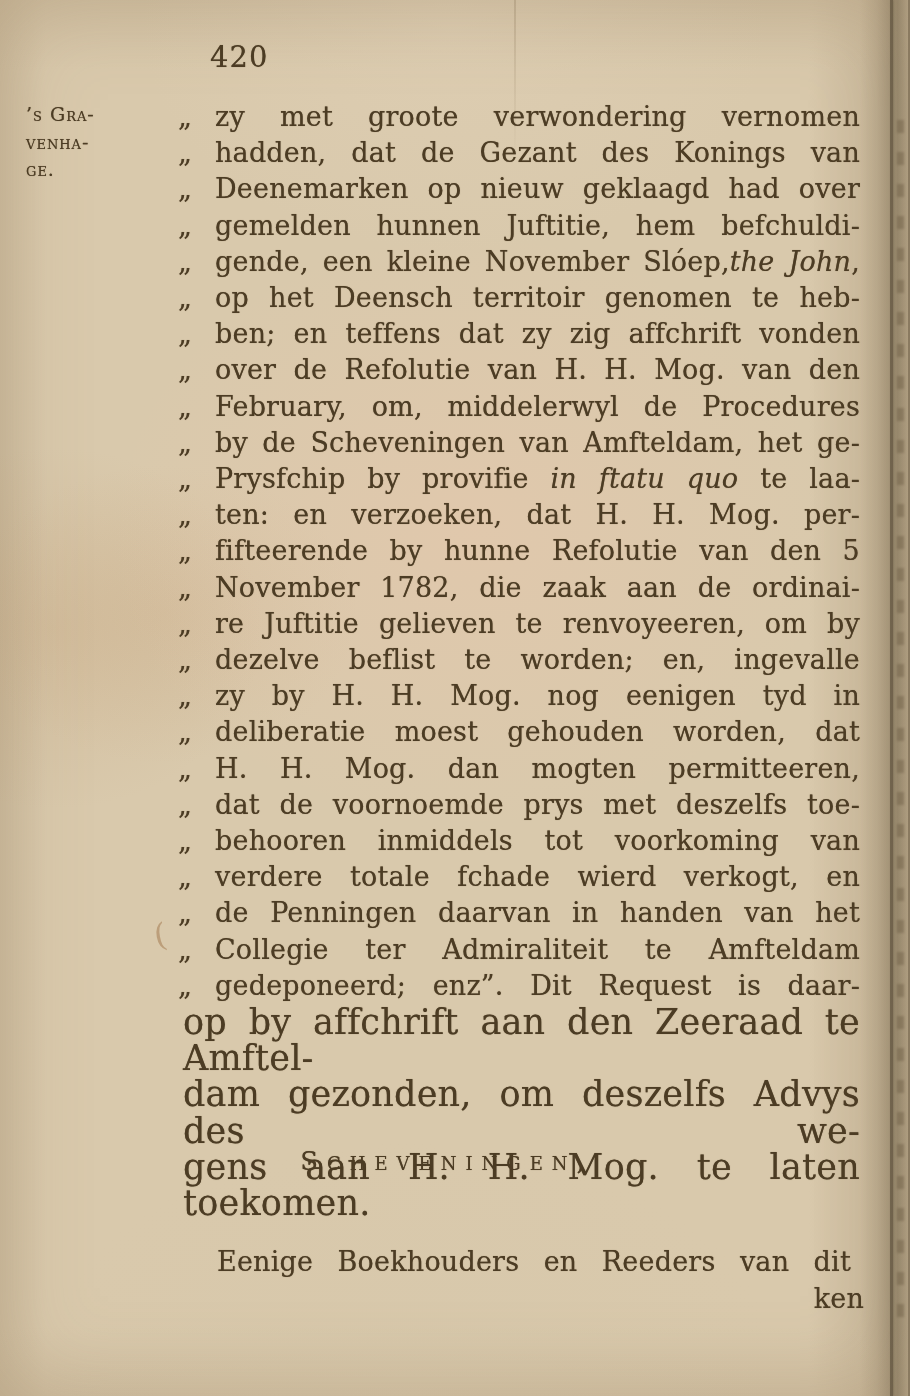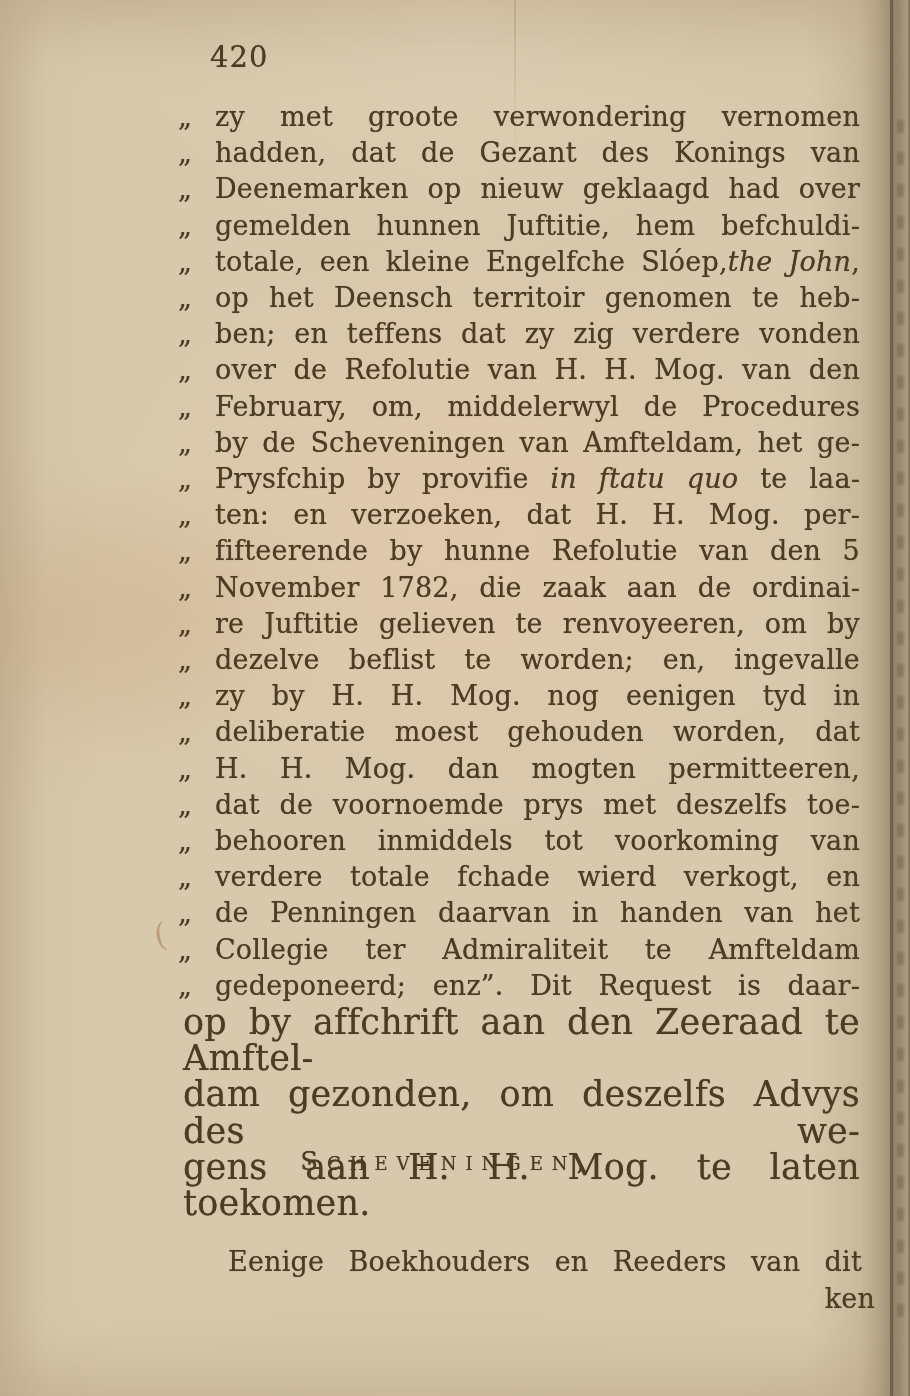--- a/index.html
+++ b/index.html
@@ -50,21 +50,21 @@
   .cline{ text-align:justify; text-align-last:justify; }
   .cline.nojust{ text-align-last:left; }
 
   .section-heading{
     position:absolute; left:0; top:1146px; width:910px;
     text-align:center; transform:translateX(-8px);
     font-variant:small-caps; font-size:26px; letter-spacing:9px;
   }
 
   .paragraph{
-    position:absolute; left:186px; top:1243px; width:676px;
+    position:absolute; left:175px; top:1243px; width:676px;
     font-size:27px; line-height:37px; letter-spacing:0.2px;
   }
   .pline{ text-align:justify; text-align-last:justify; }
   .pline.first{ padding-left:42px; }
   .catchword-line{ text-align:right; transform:translateX(13px); }
 
   .ink-mark{
     position:absolute; left:154px; top:916px;
     font-size:32px; color:rgba(152,106,62,0.45);
     transform:rotate(-10deg);
@@ -97,49 +97,54 @@
 </style>
 </head>
 <body>
 
 <div class="page">
 
   <div class="crease"></div>
 
   <div class="page-number ink">420</div>
 
+  <div class="margin-note ink">
+      <div class="mn-line">’s Gra-</div>
+      <div class="mn-line">venha-</div>
+      <div class="mn-line">ge.</div>
+    </div>
 
   <div class="quote-block ink">
       <div class="qline">
         <span class="qmark">„</span>
         <span class="qtext"><span>zy met groote verwondering vernomen</span></span>
       </div>
       <div class="qline">
         <span class="qmark">„</span>
         <span class="qtext"><span>hadden, dat de Gezant des Konings van</span></span>
       </div>
       <div class="qline">
         <span class="qmark">„</span>
         <span class="qtext"><span>Deenemarken op nieuw geklaagd had over</span></span>
       </div>
       <div class="qline">
         <span class="qmark">„</span>
         <span class="qtext"><span>gemelden hunnen Juftitie, hem befchuldi-</span></span>
       </div>
       <div class="qline">
         <span class="qmark">„</span>
-        <span class="qtext"><span>totale, een kleine Engelfche Slóep,</span><i>the John</i><span>,</span></span>
+        <span class="qtext"><span>gende, een kleine November Slóep,</span><i>the John</i><span>,</span></span>
       </div>
       <div class="qline">
         <span class="qmark">„</span>
         <span class="qtext"><span>op het Deensch territoir genomen te heb-</span></span>
       </div>
       <div class="qline">
         <span class="qmark">„</span>
-        <span class="qtext"><span>ben; en teffens dat zy zig verdere vonden</span></span>
+        <span class="qtext"><span>ben; en teffens dat zy zig affchrift vonden</span></span>
       </div>
       <div class="qline">
         <span class="qmark">„</span>
         <span class="qtext"><span>over de Refolutie van H. H. Mog. van den</span></span>
       </div>
       <div class="qline">
         <span class="qmark">„</span>
         <span class="qtext"><span>February, om, middelerwyl de Procedures</span></span>
       </div>
       <div class="qline">

